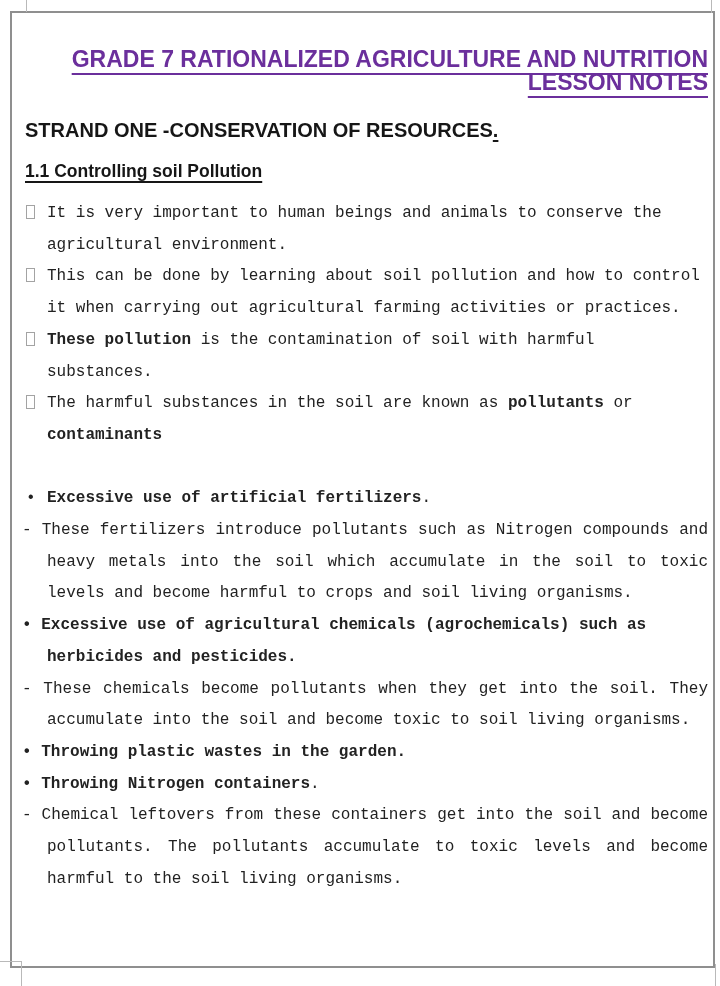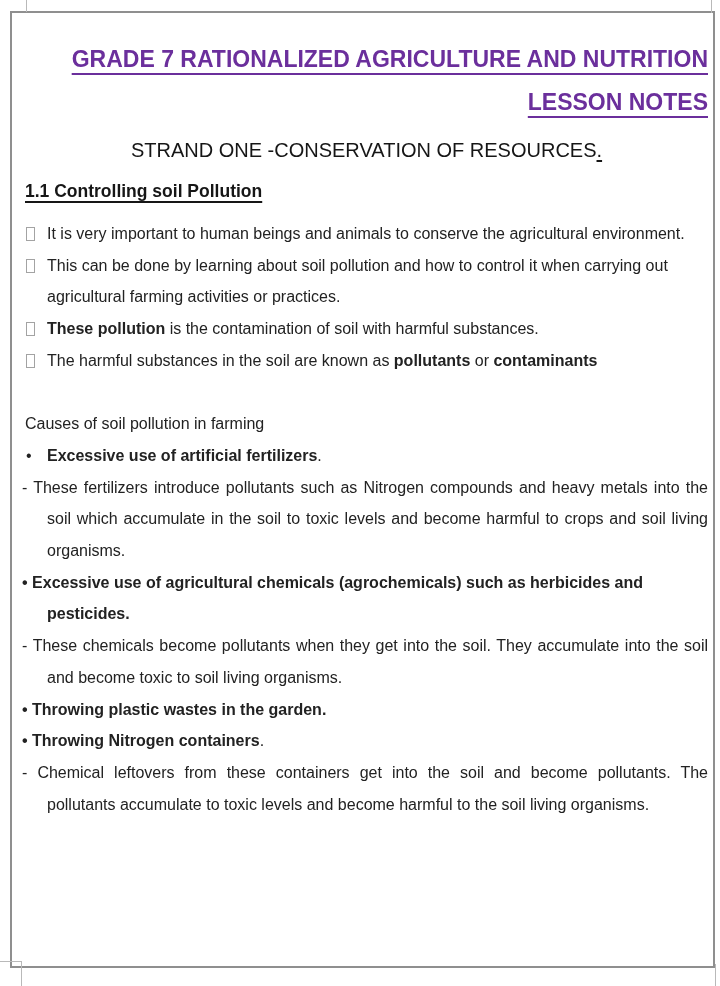--- a/index.html
+++ b/index.html
@@ -28,33 +28,33 @@
     position: absolute;
     left: 25px; top: 36px;
     width: 683px;
     color: #1f1f1f;
   }
   .doc-title { margin: 12px 0 0 0; font-size: 23px; font-weight: bold; color: #6b2f9c; text-align: right; }
   .title-line {
     display: block; line-height: 23px; white-space: nowrap;
     text-decoration: underline; text-decoration-thickness: 2px; text-underline-offset: 6px;
   }
-  .title-line + .title-line { margin-top: 20px; }
+  .title-line + .title-line { }
 
-  .strand-heading { margin: 24px 0 0 0; font-size: 20px; font-weight: normal; color: #161616; line-height: 24px; text-align: center; }
+  .strand-heading { margin: 24px 0 0 0; font-size: 20px; font-weight: bold; color: #161616; line-height: 24px; }
   .strand-period { text-decoration: underline; text-decoration-thickness: 2px; text-underline-offset: 3px; }
 
   .section-heading {
     margin: 18px 0 16px 0; font-size: 17.5px; font-weight: bold; color: #161616; line-height: 22px;
     text-decoration: underline; text-decoration-thickness: 1.5px; text-underline-offset: 4px;
   }
 
   .doc-body { margin-top: 13px; font-size: 16px; line-height: 31.7px; color: #222222; }
 
-  .para { margin: 0; padding-left: 22px; text-indent: -25px; }
+  .para { margin: 0; padding-left: 22px; text-indent: -25px; font-family: Liberation Mono, monospace; }
   .plain-para { margin: 0; padding: 0; text-indent: 0; }
   .jpara { text-align: justify; }
   .spacer-line { height: 31.7px; }
 
   .marker-wide {
     display: inline-block; width: 25px; text-indent: 0;
     box-sizing: border-box; padding-left: 4px;
   }
   .tofu {
     display: inline-block; width: 9px; height: 14px;
@@ -89,21 +89,20 @@
     <p class="para"><span class="marker-wide"><span class="tofu"></span></span><span>It is very important to human beings and animals to conserve the agricultural environment.</span></p>
 
     <p class="para"><span class="marker-wide"><span class="tofu"></span></span><span>This can be done by learning about soil pollution and how to control it when carrying out agricultural farming activities or practices.</span></p>
 
     <p class="para"><span class="marker-wide"><span class="tofu"></span></span><span class="b">These pollution</span><span> is the contamination of soil with harmful substances.</span></p>
 
     <p class="para"><span class="marker-wide"><span class="tofu"></span></span><span>The harmful substances in the soil are known as </span><span class="b">pollutants</span><span> or </span><span class="b">contaminants</span></p>
 
     <div class="spacer-line"></div>
 
-    <p class="plain-para">Causes of soil pollution in farming</p>
 
     <p class="para"><span class="marker-wide">•</span><span class="b">Excessive use of artificial fertilizers</span><span>.</span></p>
 
     <p class="para jpara"><span>-</span> <span>These fertilizers introduce pollutants such as Nitrogen compounds and heavy metals into the soil which accumulate in the soil to toxic levels and become harmful to crops and soil living organisms.</span></p>
 
     <p class="para"><span class="b">•</span> <span class="b">Excessive use of agricultural chemicals (agrochemicals) such as herbicides and pesticides.</span><span></span></p>
 
     <p class="para jpara"><span>-</span> <span>These chemicals become pollutants when they get into the soil. They accumulate into the soil and become toxic to soil living organisms.</span></p>
 
     <p class="para"><span class="b">•</span> <span class="b">Throwing plastic wastes in the garden.</span><span></span></p>

